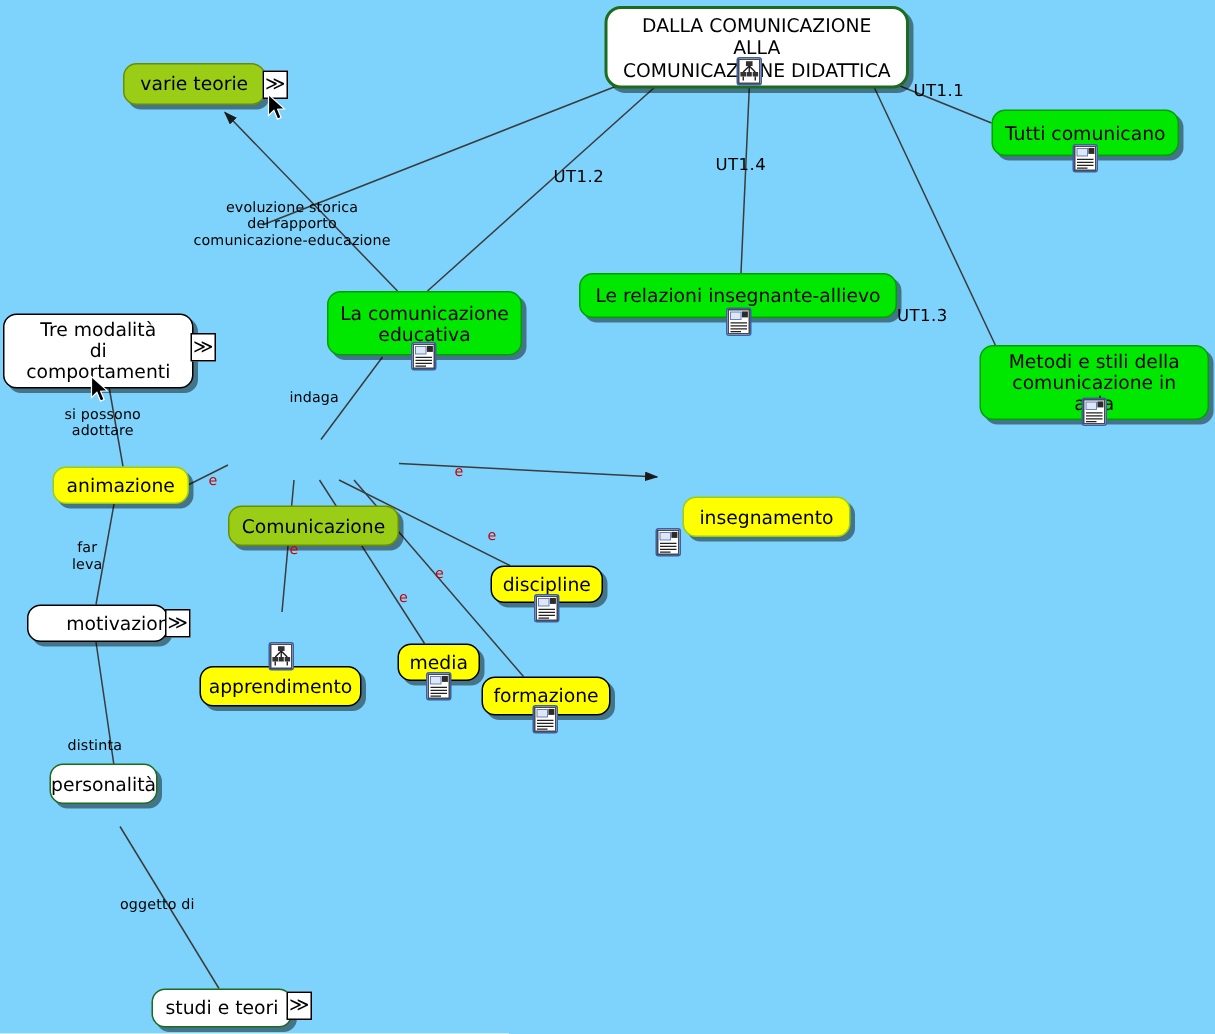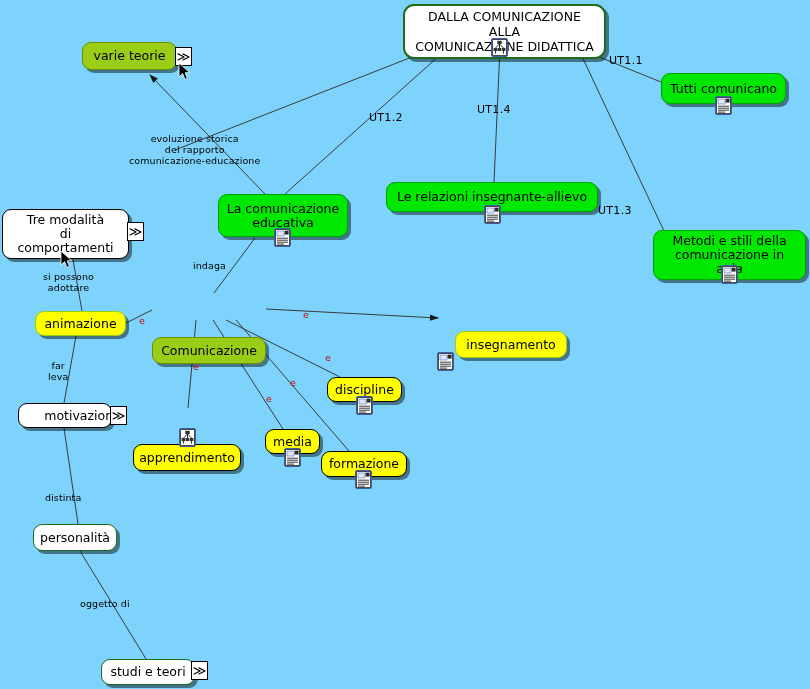--- a/index.html
+++ b/index.html
@@ -287,21 +287,21 @@
           <rect x="2" y="2" width="7" height="5" fill="#dfe6f5" stroke="#5577bb" stroke-width="0.6"></rect>
           <rect x="9.6" y="1.6" width="4" height="4" fill="#2b2b2b"></rect>
           <g stroke="#222" stroke-width="0.9">
             <line x1="2" y1="9.2" x2="13" y2="9.2"></line>
             <line x1="2" y1="11.2" x2="13" y2="11.2"></line>
             <line x1="2" y1="13.2" x2="13" y2="13.2"></line>
             <line x1="2" y1="15.1" x2="9" y2="15.1"></line>
           </g>
         </svg>
       </div>
-      <div class="node white-grn shadow" style="left: 33px; top: 524px; width: 84px; min-height: 27px;">personalità</div>
+      <div class="node white-grn shadow" style="left: 33px; top: 509px; width: 72px; min-height: 27px;">personalità</div>
       <div class="node white-grn shadow" style="left: 101px; top: 659px; width: 94px; min-height: 26px;">studi e teori</div>
       <div class="expand" style="left: 191px; top: 661px;">≫</div>
     </div>
   <div id="labels-group">
       <div class="elabel ut" style="left: 609px; top: 55px;">UT1.1</div>
       <div class="elabel ut" style="left: 369px; top: 112px;">UT1.2</div>
       <div class="elabel ut" style="left: 598px; top: 173px; margin-top: 32px;">UT1.3</div>
       <div class="elabel ut" style="left: 477px; top: 104px;">UT1.4</div>
       <div class="elabel " style="left: 129px; top: 133px;">evoluzione storica
 del rapporto

